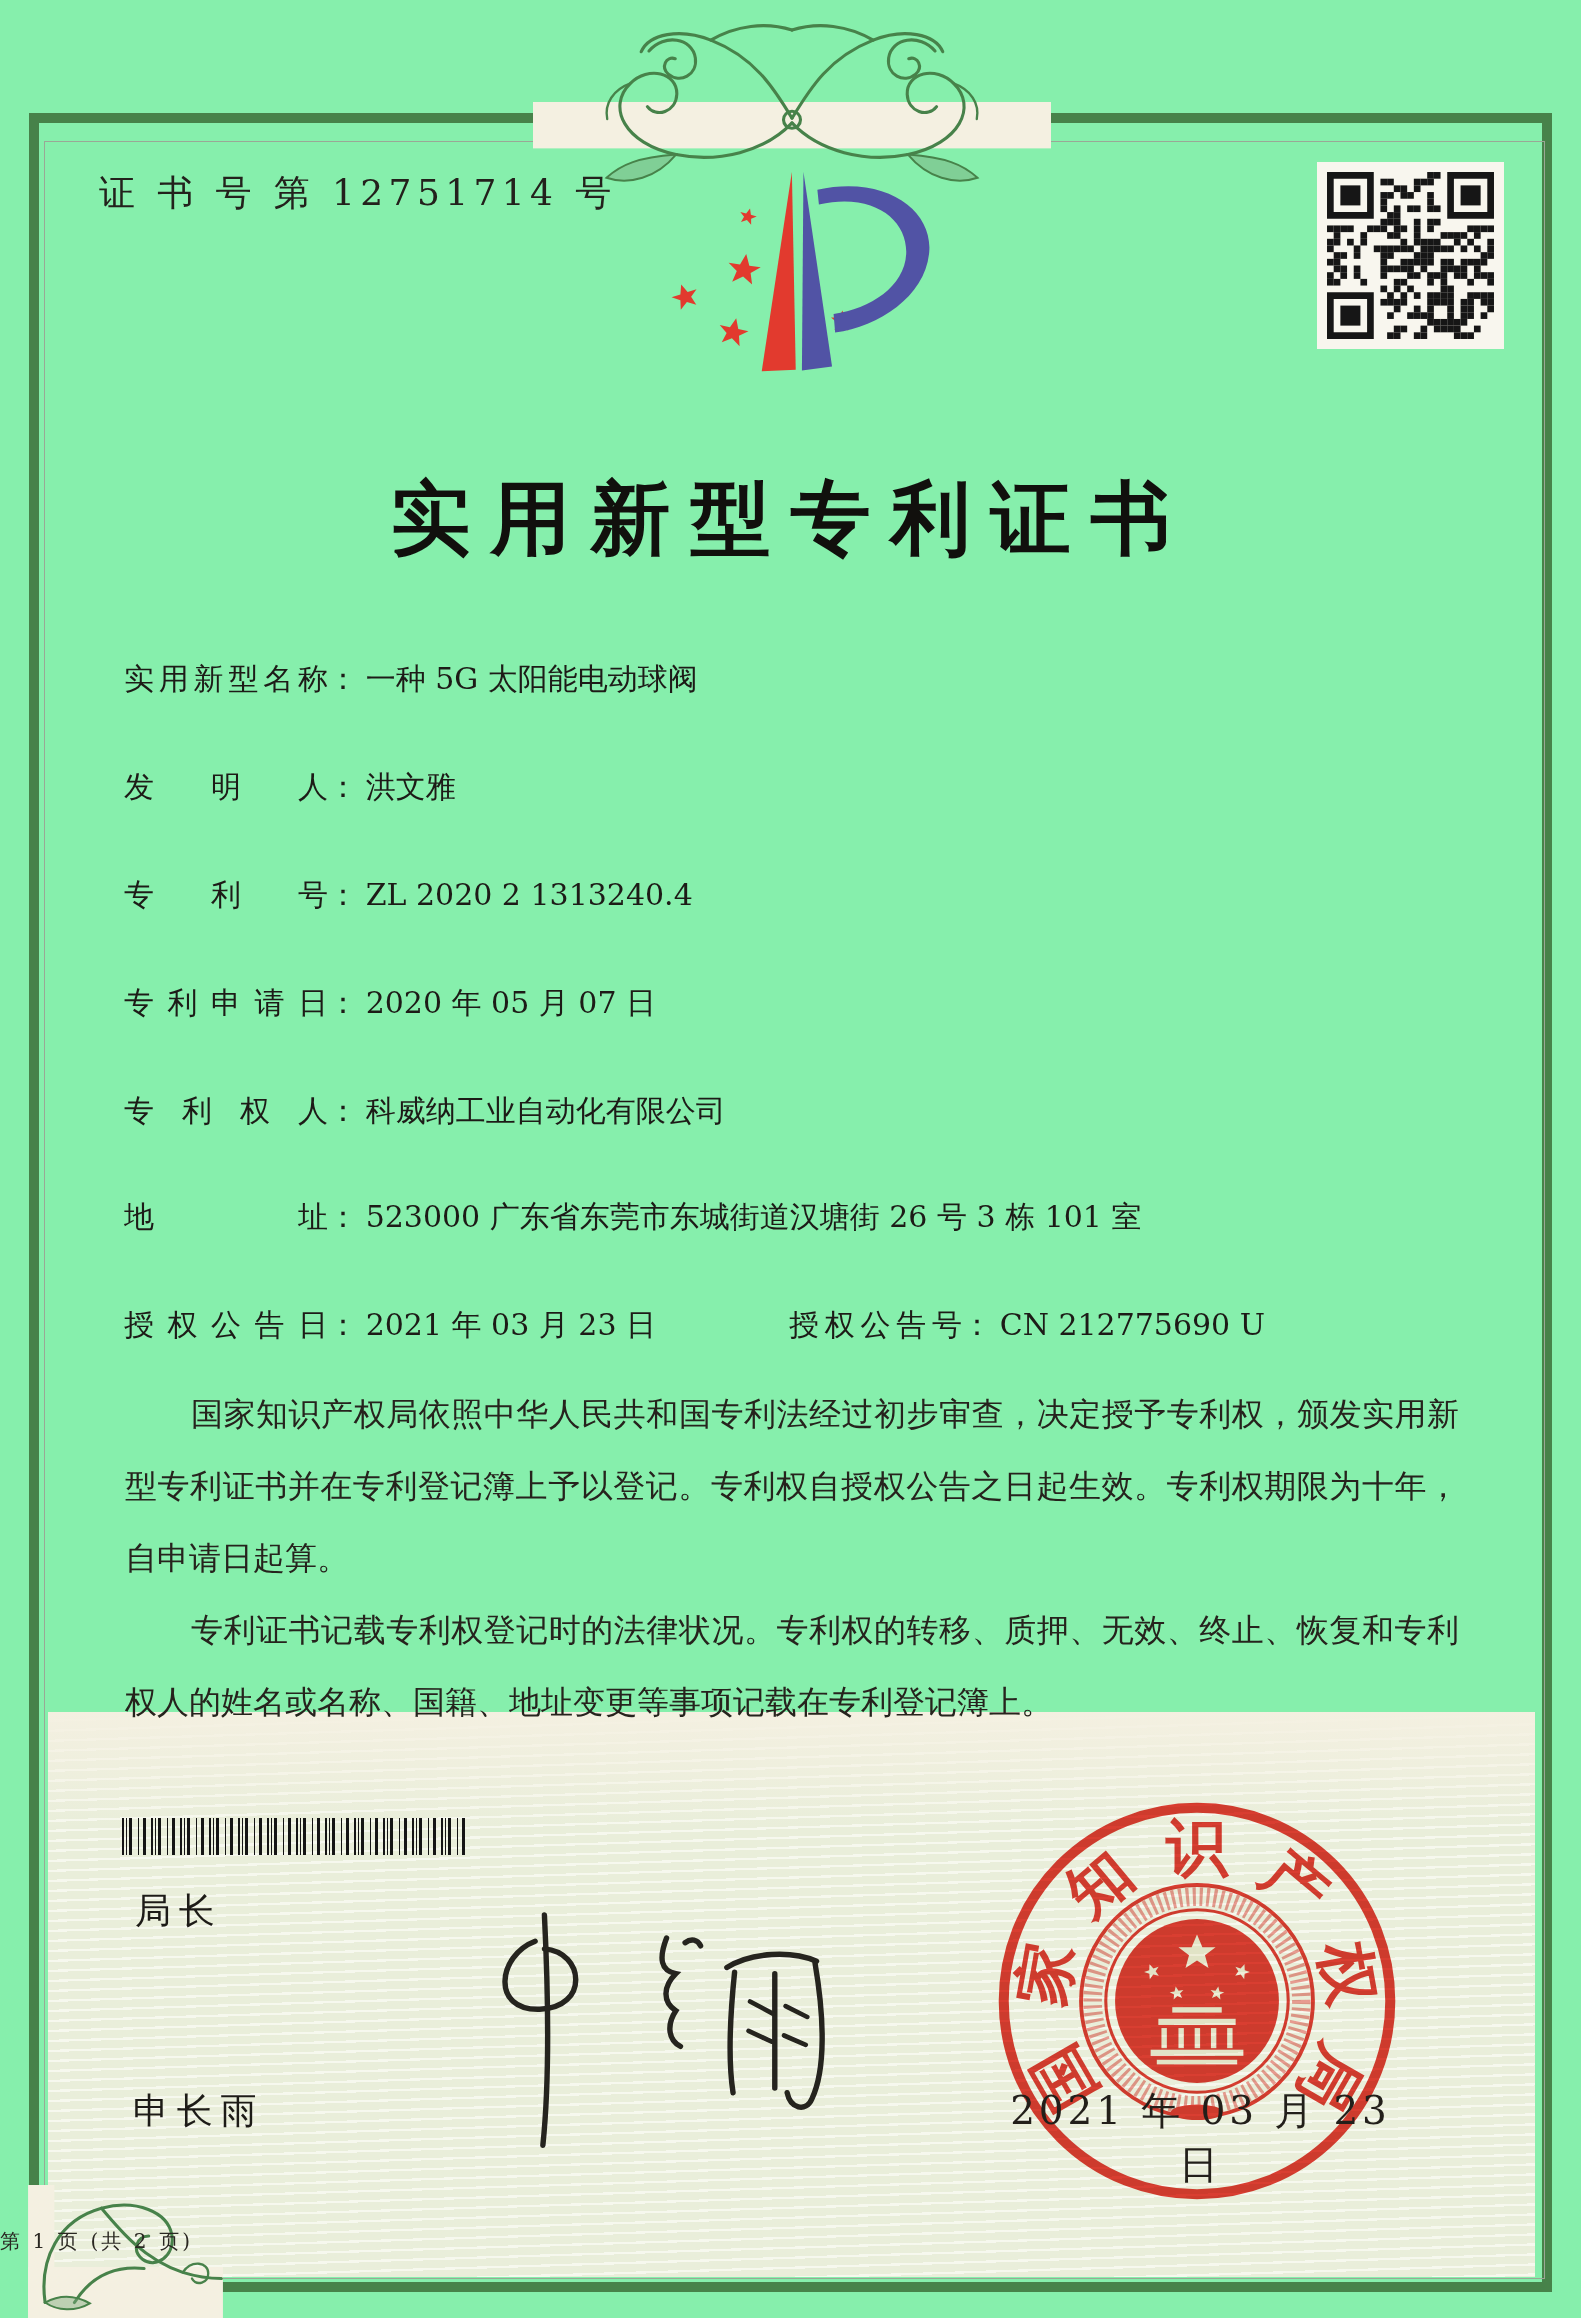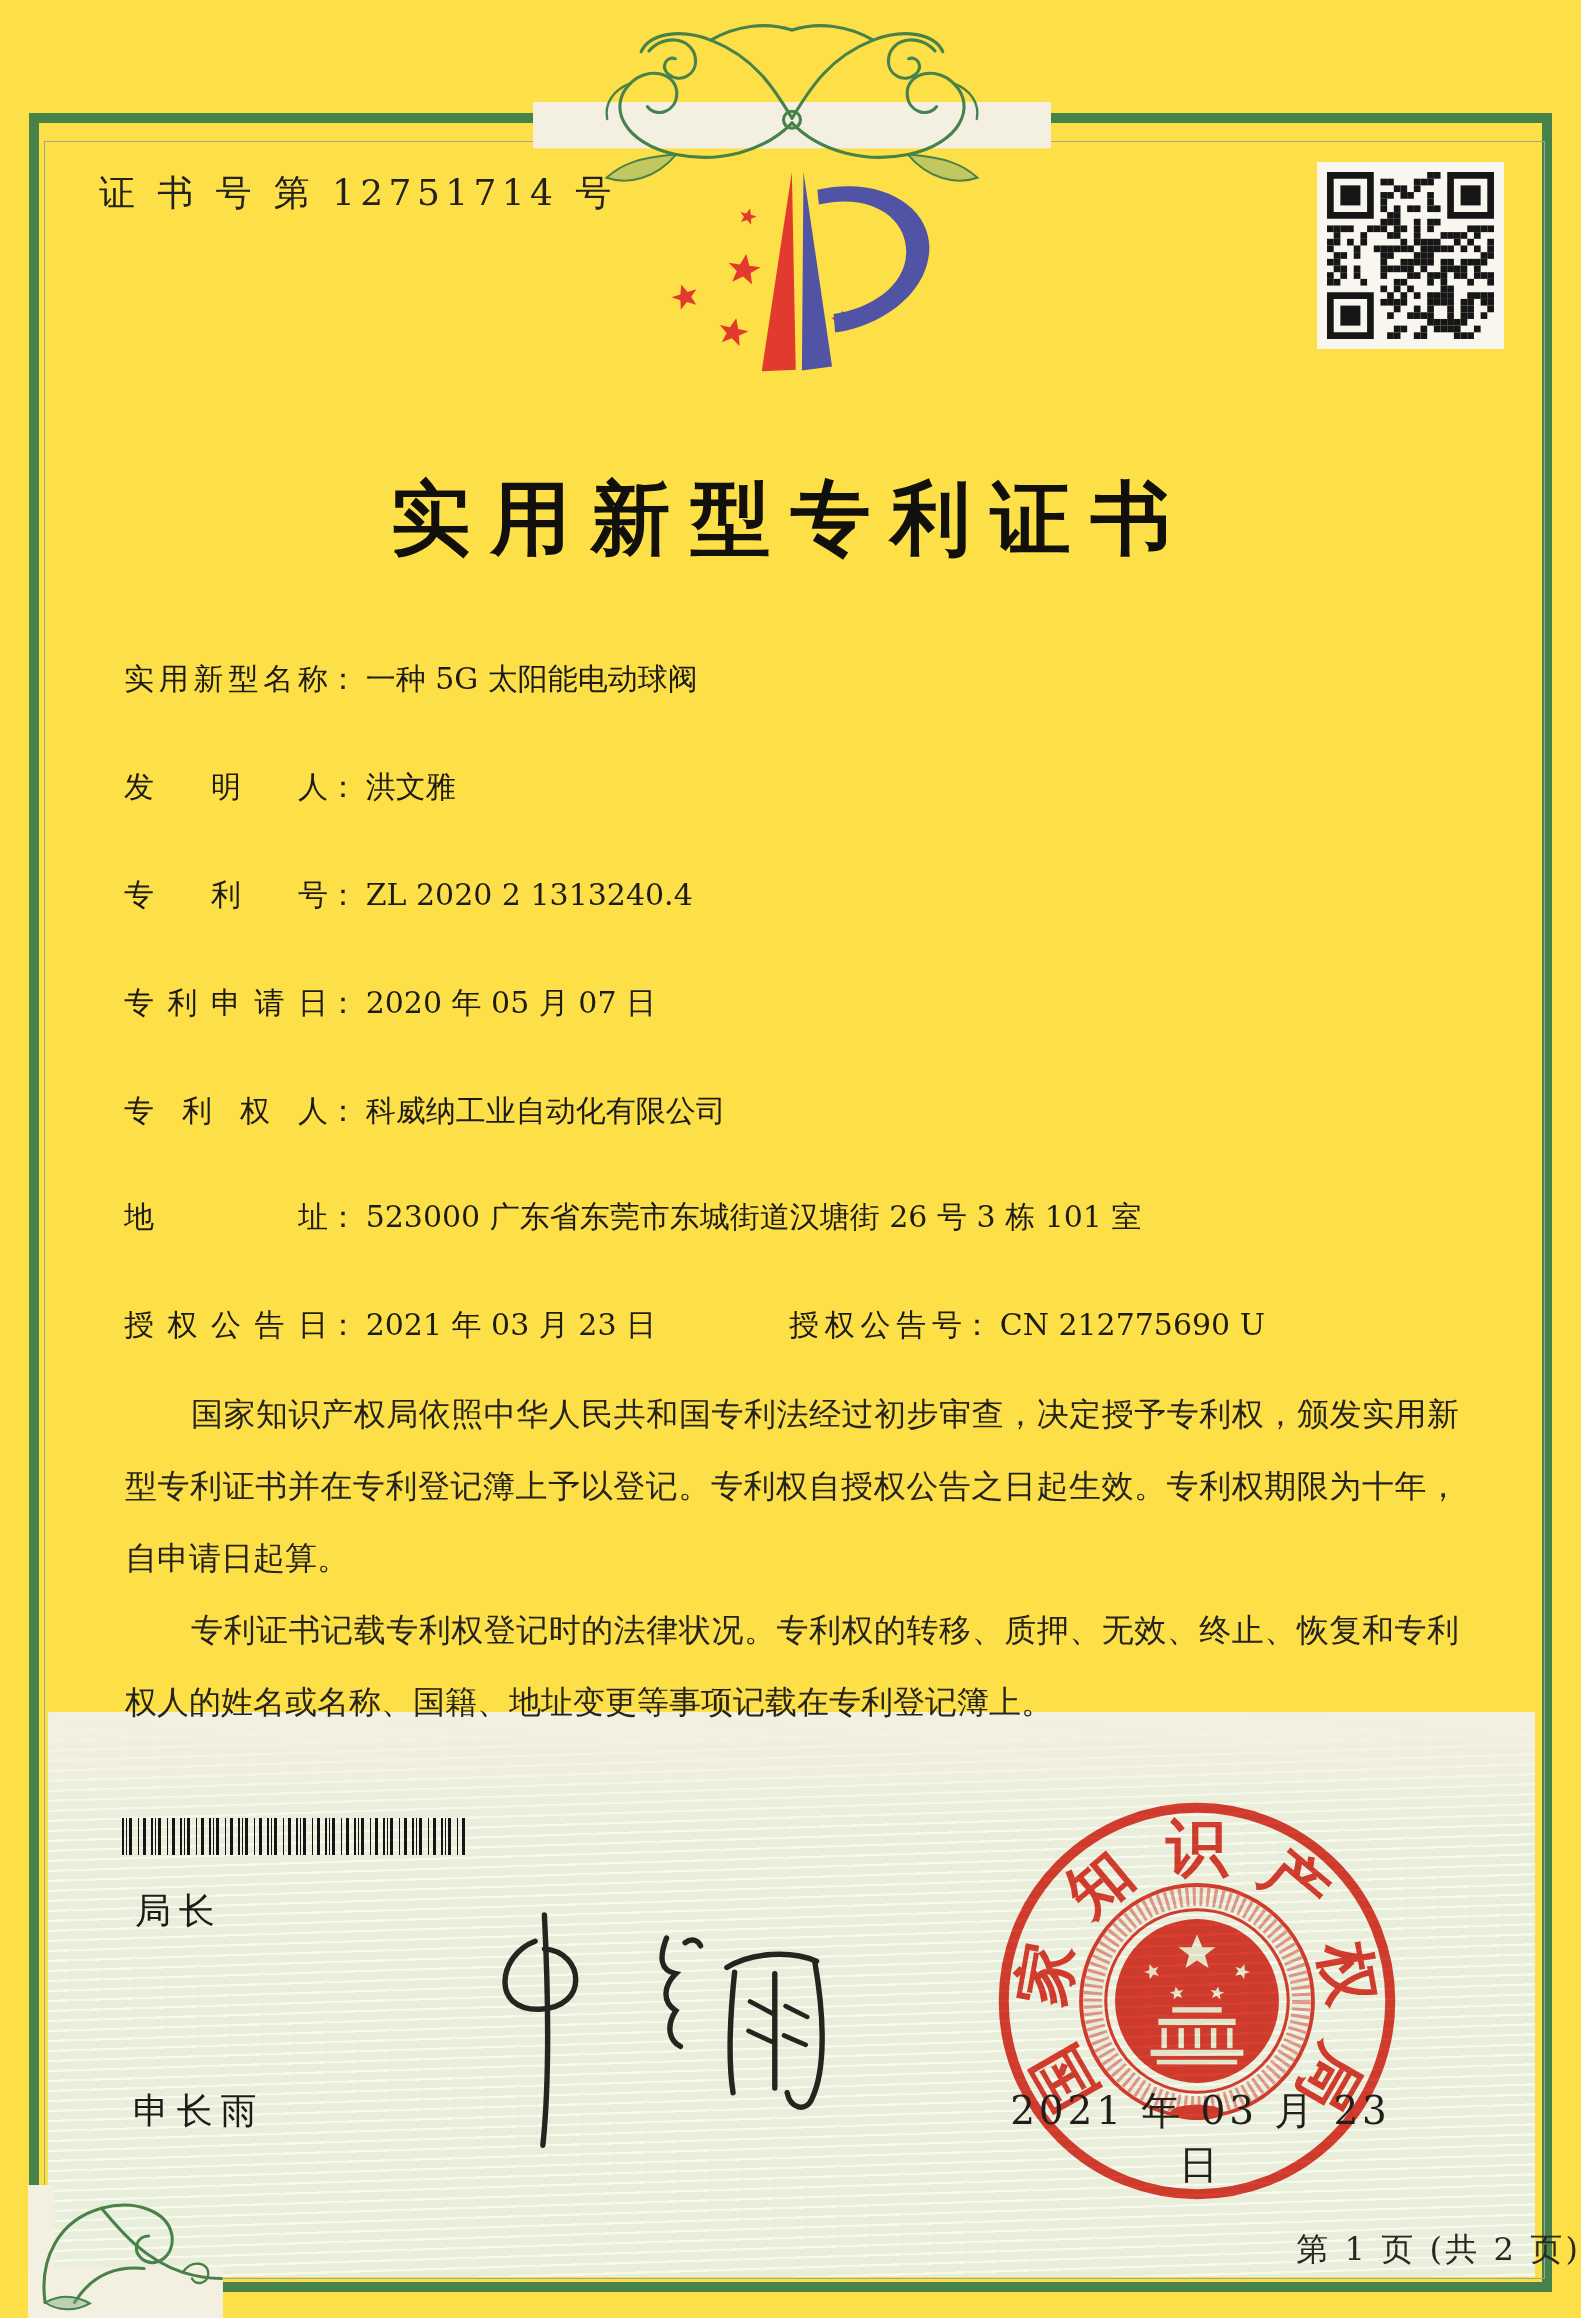--- a/index.html
+++ b/index.html
@@ -1,18 +1,18 @@
 <!DOCTYPE html>
 <html style="font-size:12.4px"><head>
 <meta charset="utf-8">
 <style>
   html,body{margin:0;padding:0;background:#e8e4d4;}
   .page{
     position:relative; width:1581px; height:2319px; overflow:hidden;
-    background:#fde047;
+    background:#86efac;
     font-family:"DejaVu Serif","Liberation Serif",serif;
     color:#1d1b17;
   }
   
   .frame-outer{position:absolute; top:113px; left:29px; right:29px; bottom:27px;
     border:10px solid #47824a; pointer-events:none;}
   .frame-inner{position:absolute; top:141px; left:44px; right:36px; bottom:40px;
     border:1.5px solid #9aa896; pointer-events:none;}
   
   .waves{position:absolute; left:48px; right:46px; top:1712px; bottom:42px;
@@ -45,22 +45,22 @@
       #151515 0 2.3px, rgba(0,0,0,0) 2.3px 3.9px,
       #151515 3.9px 4.6px, rgba(0,0,0,0) 4.6px 7px,
       #151515 7px 10px, rgba(0,0,0,0) 10px 11.6px,
       #151515 11.6px 12.4px, rgba(0,0,0,0) 12.4px 15.5px,
       #151515 15.5px 17px, rgba(0,0,0,0) 17px 21px,
       #151515 21px 24px, rgba(0,0,0,0) 24px 25.5px,
       #151515 25.5px 26px, rgba(0,0,0,0) 26px 29px);}
   .signer-role{position:absolute; left:135px; top:1887px; font-size:36px; letter-spacing:7.7px;}
   .signer-name{position:absolute; left:133px; top:2087px; font-size:36px; letter-spacing:7.7px;font-family:Liberation Serif, serif;}
   .signature{position:absolute; left:430px; top:1893px; width:402px; height:268px;}
-  .footer{position:absolute; left:0; top:2228px; width:100%; text-align:right;
-    font-size:32px; letter-spacing:3.1px; color:#2a2722;}
+  .footer{position:absolute; left:0; top:2228px; width:100%; text-align:left;
+    font-size:20px; letter-spacing:3.1px; color:#2a2722;}
   
   .seal{position:absolute; left:996px; top:1800px; width:402px; height:402px;
     opacity:.9; mix-blend-mode:multiply;}
   .seal-ring-svg{position:absolute; inset:0;}
   .seal-char{position:absolute; font-size:62px; font-weight:bold; color:#de2a1e;
     transform-origin:center; line-height:1;}
   .sc0{left:68px;  top:278px; transform:translate(-50%,-50%) rotate(-120deg);}
   .sc1{left:50px;  top:174px; transform:translate(-50%,-50%) rotate(-80deg);}
   .sc2{left:103px; top:83px; transform:translate(-50%,-50%) rotate(-40deg);}
   .sc3{left:201px; top:48px;  transform:translate(-50%,-50%) rotate(0deg);}

